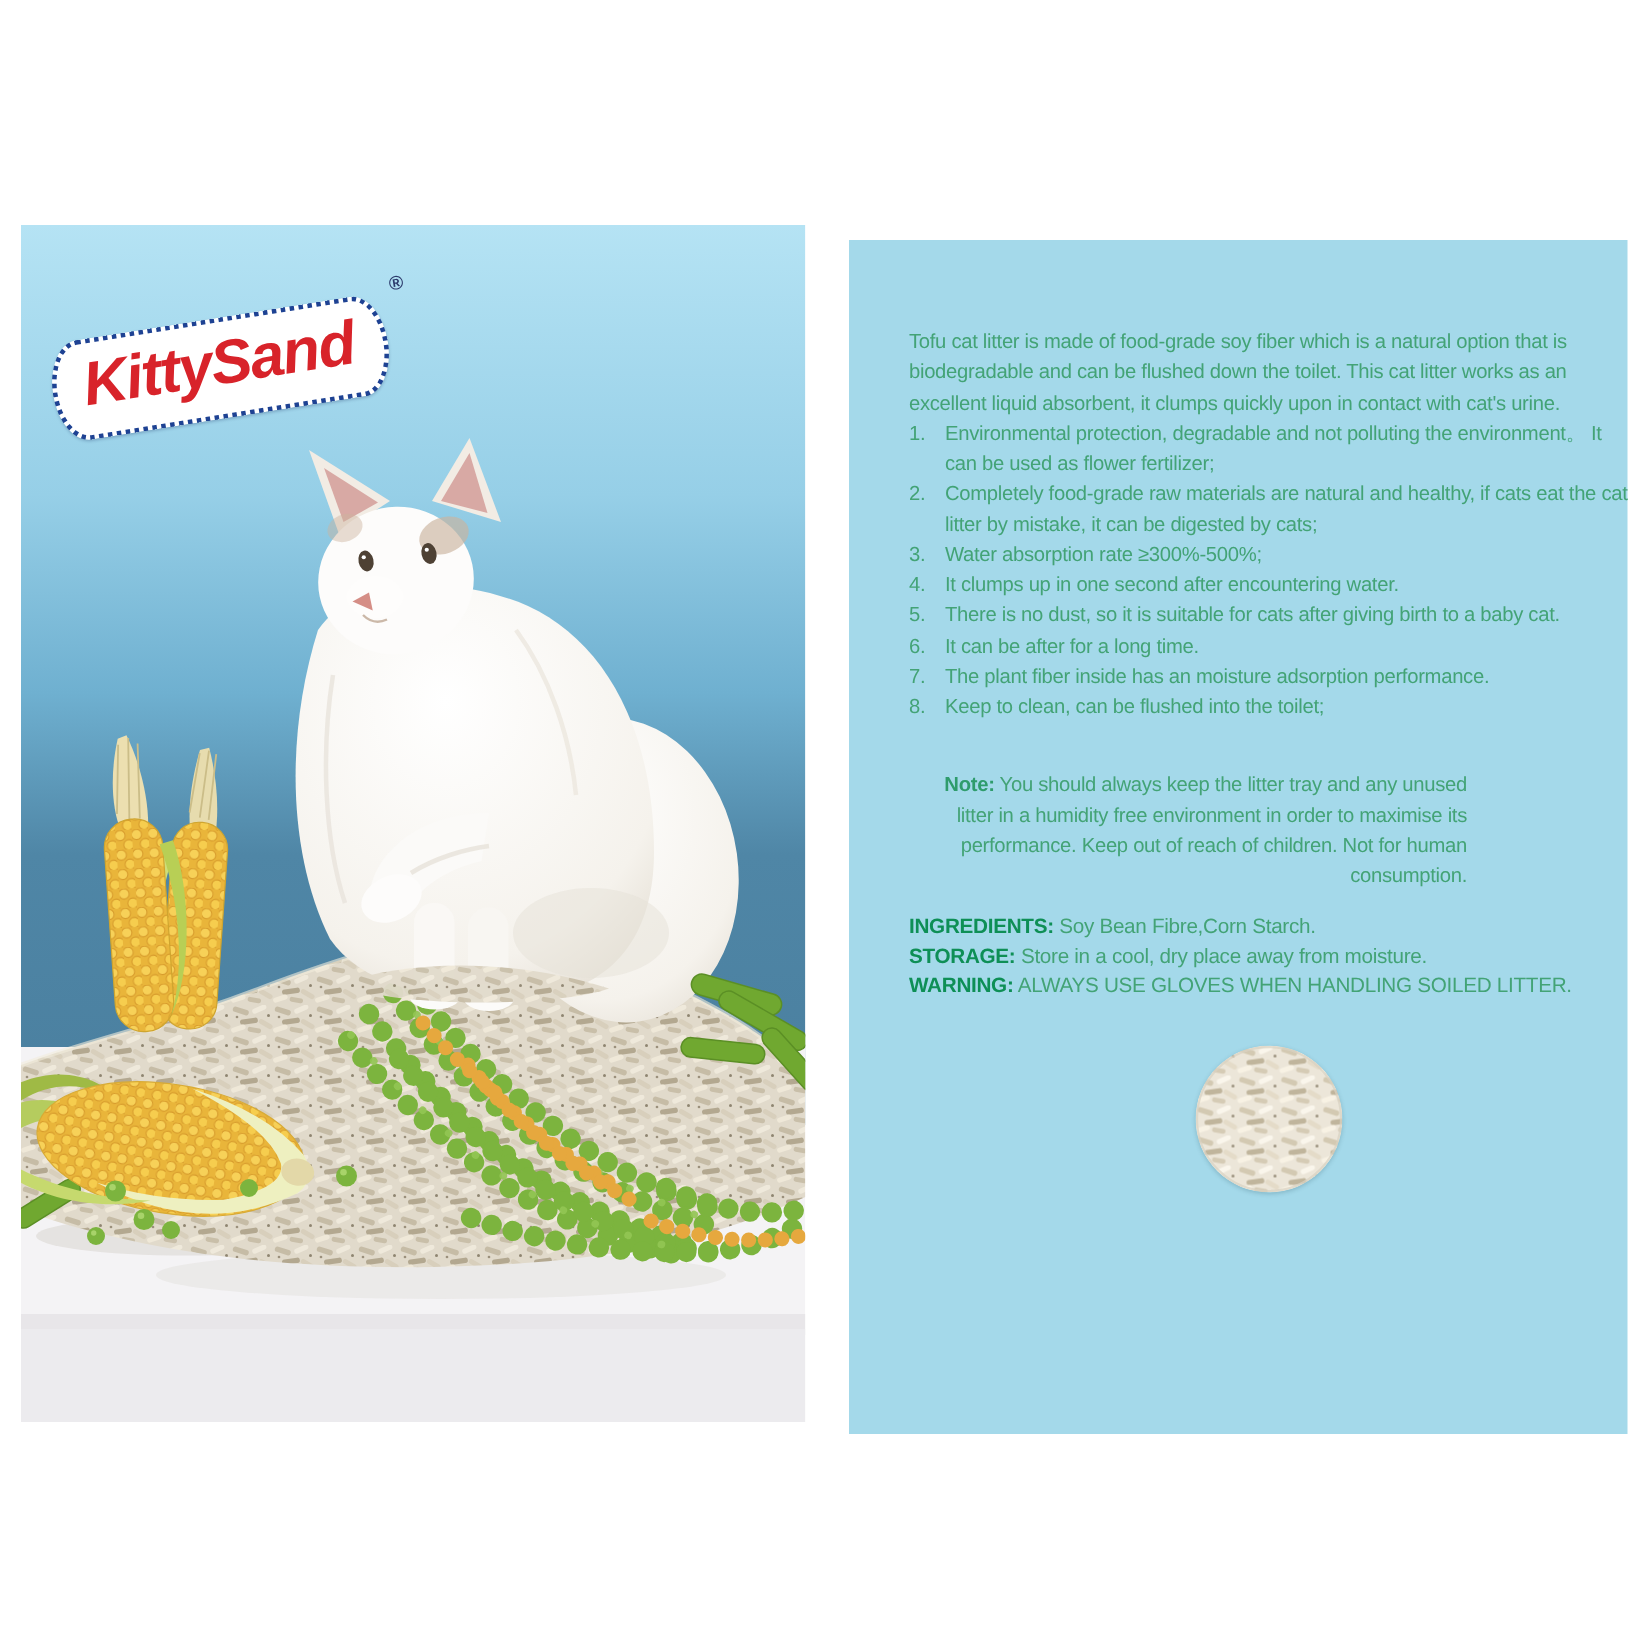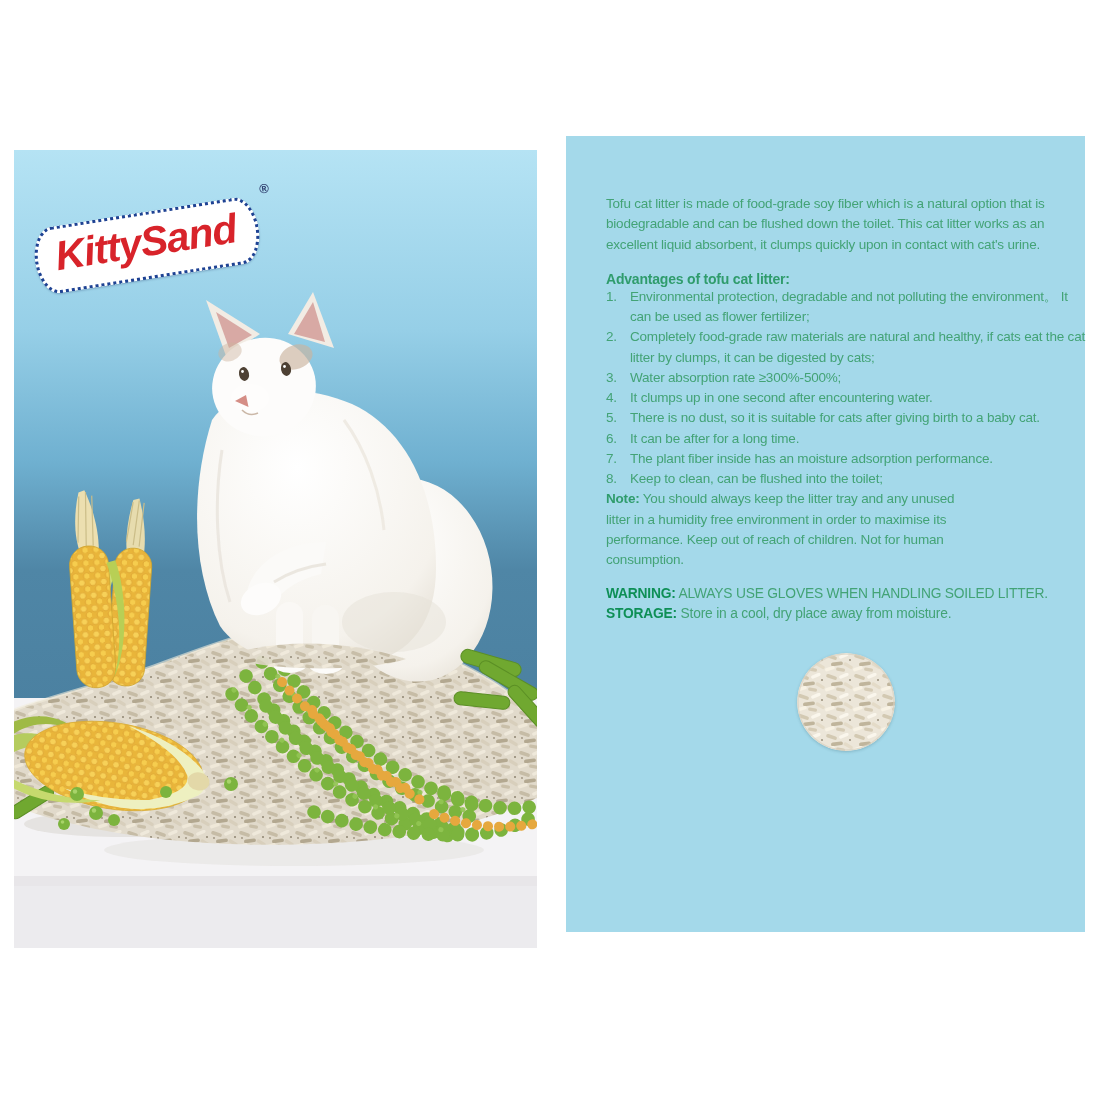--- a/index.html
+++ b/index.html
@@ -20,30 +20,30 @@
       -2px -2px 0 #fff, 2px 2px 0 #fff, -2px 2px 0 #fff, 2px -2px 0 #fff; }
   .reg-mark { position:absolute; right:-16px; top:-12px; font-size:13px; font-weight:bold;
     color:#2b3a6b; font-style:normal; }
 
   .title-block { position:absolute; right:22px; top:66px; text-align:center; color:#1d4a9e; width:172px; }
   .title-1 { font-size:19px; font-weight:bold; letter-spacing:9px; margin-right:-9px; }
   .title-2 { font-size:55px; font-weight:bold; letter-spacing:2px; margin:1px -2px 0 0; line-height:1.0; }
   .title-3 { font-size:17px; font-weight:bold; letter-spacing:6.5px; margin:3px -6.5px 0 0; }
 
   
-  .back-panel { position:absolute; left:566px; top:136px; width:519px; height:796px;
+  .back-panel { position:absolute; left:566px; top:160px; width:519px; height:796px;
     background:#a4d9ea; padding:58px 0 0 40px; color:#43a376; }
   .intro { width:474px; font-size:13.5px; letter-spacing:-0.2px; line-height:1.5; }
   .adv-heading { margin-top:16px; font-size:14px; font-weight:bold; color:#2f9c6c;
     letter-spacing:-0.2px; }
   .adv-list { width:482px; font-size:13.5px; letter-spacing:-0.2px; line-height:1.5; }
   .adv-item { display:flex; }
   .adv-num { flex:0 0 24px; }
   .adv-text { flex:1; }
-  .note-block { margin-top:0; width:372px; font-size:13.5px; letter-spacing:-0.2px; line-height:1.5; }
+  .note-block { margin-top:32px; width:372px; font-size:13.5px; letter-spacing:-0.2px; line-height:1.5;text-align:right; }
   .note-label { font-weight:bold; color:#2f9c6c; }
   .info-block { margin-top:14px; width:482px; font-size:13.8px; letter-spacing:-0.2px; line-height:1.42; }
   .info-label { font-weight:bold; color:#0e8f56; }
   .sample-wrap { margin-top:30px; width:479px; text-align:center; }
   .sample-circle { display:inline-block; width:98px; height:98px; border-radius:50%;
     overflow:hidden; box-shadow:0 1px 3px rgba(40,80,90,.25); }
   .variant-label { margin-top:10px; width:479px; text-align:center; font-size:17px;
     font-weight:bold; color:#2c8f63; }
 </style>
 </head>
@@ -234,30 +234,29 @@
         <span class="logo-text">KittySand</span>
       </div>
       <span class="reg-mark">®</span>
     </div>
 
   </section>
 
   <section class="back-panel">
     <p class="intro">Tofu cat litter is made of food-grade soy fiber which is a natural option that is biodegradable and can be flushed down the toilet. This cat litter works as an excellent liquid absorbent, it clumps quickly upon in contact with cat's urine.</p>
 
-    <div class="adv-heading">Advantages of tofu cat litter:</div>
 
     <div class="adv-list">
       <div class="adv-item">
         <span class="adv-num">1.</span>
         <span class="adv-text">Environmental protection, degradable and not polluting the environment。  It can be used as flower fertilizer;</span>
       </div>
       <div class="adv-item">
         <span class="adv-num">2.</span>
-        <span class="adv-text">Completely food-grade raw materials are natural and healthy, if cats eat the cat litter by clumps, it can be digested by cats;</span>
+        <span class="adv-text">Completely food-grade raw materials are natural and healthy, if cats eat the cat litter by mistake, it can be digested by cats;</span>
       </div>
       <div class="adv-item">
         <span class="adv-num">3.</span>
         <span class="adv-text">Water absorption rate ≥300%-500%;</span>
       </div>
       <div class="adv-item">
         <span class="adv-num">4.</span>
         <span class="adv-text">It clumps up in one second after encountering water.</span>
       </div>
       <div class="adv-item">
@@ -274,22 +273,23 @@
       </div>
       <div class="adv-item">
         <span class="adv-num">8.</span>
         <span class="adv-text">Keep to clean, can be flushed into the toilet;</span>
       </div>
     </div>
 
     <p class="note-block"><span class="note-label">Note:</span><span> You should always keep the litter tray and any unused litter in a humidity free environment in order to maximise its performance. Keep out of reach of children. Not for human consumption.</span></p>
 
     <div class="info-block">
+      <div><span class="info-label">INGREDIENTS:</span><span> Soy Bean Fibre,Corn Starch.</span></div>
+      <div><span class="info-label">STORAGE:</span><span> Store in a cool, dry place away from moisture.</span></div>
       <div><span class="info-label">WARNING:</span><span> ALWAYS USE GLOVES WHEN HANDLING SOILED LITTER.</span></div>
-      <div><span class="info-label">STORAGE:</span><span> Store in a cool, dry place away from moisture.</span></div>
     </div>
 
     <div class="sample-wrap">
       <span class="sample-circle">
         <svg width="98" height="98" viewBox="0 0 98 98">
           <circle cx="49" cy="49" r="49" fill="url(#litterPatLight)"></circle>
           <circle cx="49" cy="49" r="48" fill="none" stroke="#d9d2c2" stroke-width="1.5" opacity="0.7"></circle>
         </svg>
       </span>
     </div>

